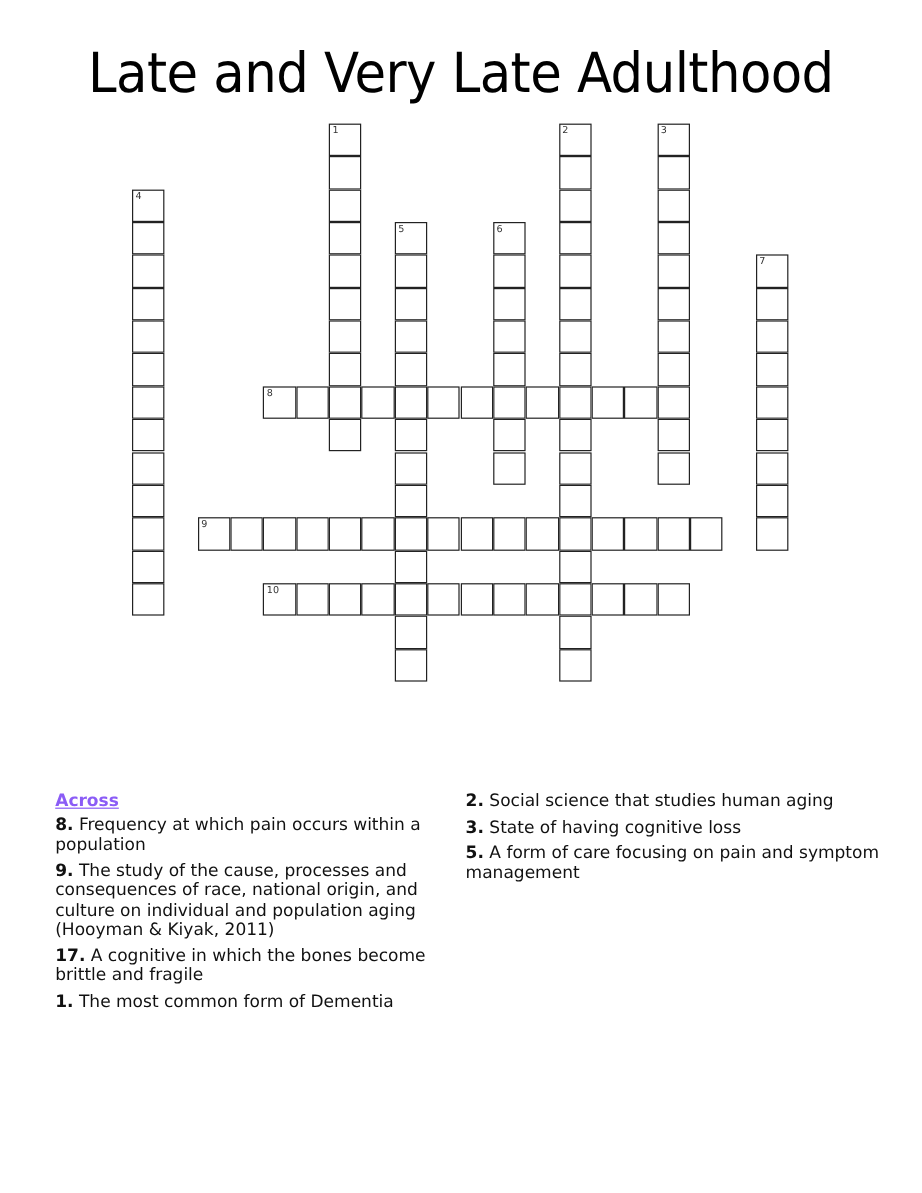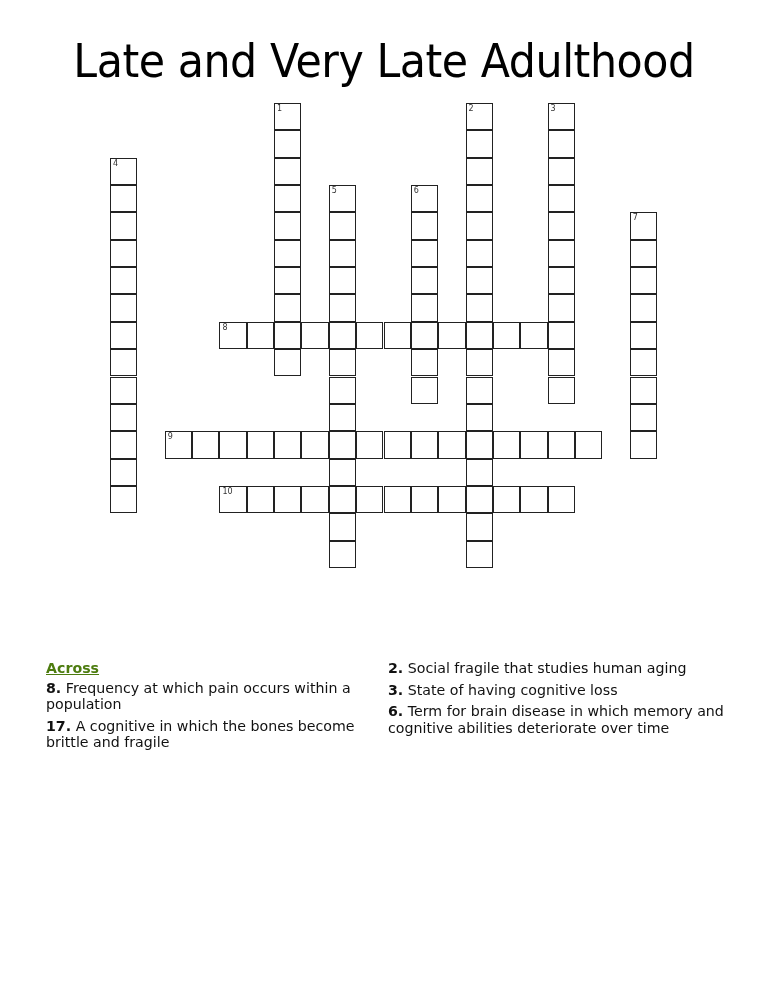--- a/index.html
+++ b/index.html
@@ -9,21 +9,21 @@
            font-family:"DejaVu Sans", sans-serif; font-size:46px; font-weight:400;
            letter-spacing:-0.5px; color:#000; line-height:62px; transform:scaleX(0.93); }
   .grid { position:absolute; left:0; top:0; width:768px; height:600px; }
   .cell { position:absolute; width:27.35px; height:27.35px; box-sizing:border-box;
           border:1.6px solid #222; background:#fff; }
   .cell .num { position:absolute; left:2px; top:0px; font-size:8px; line-height:9px;
                color:#333; font-family:"DejaVu Sans", sans-serif; }
   .clues { position:absolute; top:660px; font-size:14.2px; line-height:16.5px; color:#111; }
   .clues.left { left:46px; width:330px; }
   .clues.right { left:388px; width:360px; }
-  .heading { text-decoration:underline; font-weight:700; color:#4d7c0f; display:block; margin-bottom:3px; }
+  .heading { text-decoration:underline; font-weight:700; color:#8b5cf6; display:block; margin-bottom:3px; }
   .clue { margin-bottom:5px; }
   .clue .n { font-weight:700; }
 </style>
 </head>
 <body>
 
 <div class="title">Late and Very Late Adulthood</div>
 
 <div class="grid" id="grid">
     <div class="cell" style="left: 274.1px; top: 103px;">
@@ -159,20 +159,22 @@
     <div class="cell" style="left: 410.85px; top: 485.9px;"></div>
     <div class="cell" style="left: 438.2px; top: 485.9px;"></div>
     <div class="cell" style="left: 492.9px; top: 485.9px;"></div>
     <div class="cell" style="left: 520.25px; top: 485.9px;"></div>
     <div class="cell" style="left: 547.6px; top: 485.9px;"></div>
   </div>
 
 <div class="clues left">
   <span class="heading">Across</span>
   <div class="clue"><span class="n">8.</span> <span>Frequency at which pain occurs within a population</span></div>
+  <div class="clue"><span class="n">9.</span> <span>The study of the cause, processes and consequences of race, national origin, and culture on individual and population aging (Hooyman &amp; Kiyak, 2011)</span></div>
   <div class="clue"><span class="n">17.</span> <span>A cognitive in which the bones become brittle and fragile</span></div>
+  <div class="clue"><span class="n">1.</span> <span>The most common form of Dementia</span></div>
 </div>
 
 <div class="clues right">
-  <div class="clue"><span class="n">2.</span> <span>Social fragile that studies human aging</span></div>
+  <div class="clue"><span class="n">2.</span> <span>Social science that studies human aging</span></div>
   <div class="clue"><span class="n">3.</span> <span>State of having cognitive loss</span></div>
-  <div class="clue"><span class="n">6.</span> <span>Term for brain disease in which memory and cognitive abilities deteriorate over time</span></div>
+  <div class="clue"><span class="n">5.</span> <span>A form of care focusing on pain and symptom management</span></div>
 </div>
 
 </body></html>

